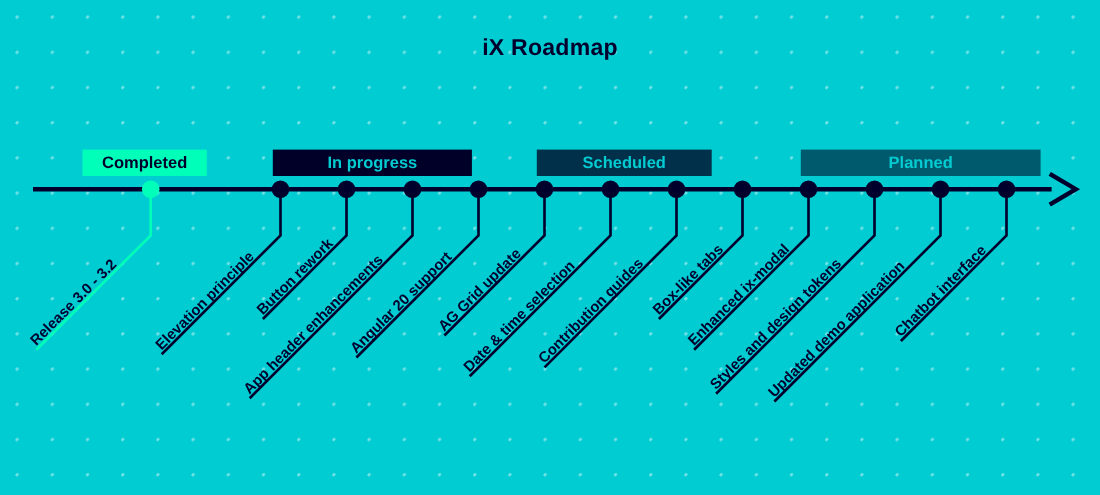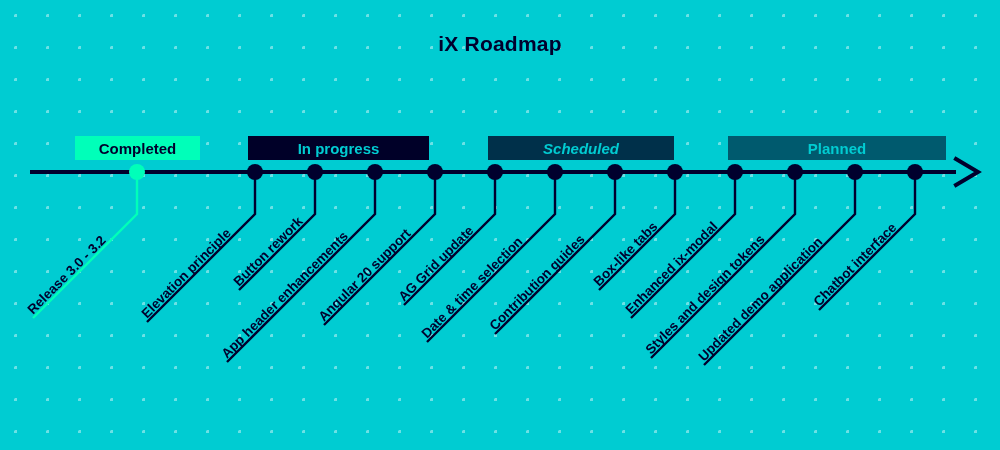--- a/index.html
+++ b/index.html
@@ -65,27 +65,27 @@
   }
 </style>
 </head>
 <body>
 
 <div id="roadmap">
 
   <div id="title">iX Roadmap</div>
 
   <div id="phase-bars">
-      <div class="phase-bar" style="left: 75px; width: 125px; background: rgb(0, 255, 185); color: rgb(0, 0, 45);">
+      <div class="phase-bar" style="left: 75px; width: 113px; background: rgb(0, 255, 185); color: rgb(0, 0, 45);">
         <span>Completed</span>
       </div>
       <div class="phase-bar" style="left: 248px; width: 181px; background: rgb(0, 0, 40); color: rgb(0, 204, 210);">
         <span>In progress</span>
       </div>
-      <div class="phase-bar" style="left: 488px; width: 186px; background: rgb(0, 48, 74); color: rgb(0, 204, 210); font-style: italic;">
+      <div class="phase-bar" style="left: 488px; width: 159px; background: rgb(0, 48, 74); color: rgb(0, 204, 210);">
         <span>Scheduled</span>
       </div>
       <div class="phase-bar" style="left: 728px; width: 218px; background: rgb(0, 90, 110); color: rgb(0, 204, 210);">
         <span>Planned</span>
       </div>
     </div>
 
   <svg class="svg-layer" viewBox="0 0 1000 450" xmlns="http://www.w3.org/2000/svg">
     <g id="leader-lines">
         <polyline points="137,172 137,214 33,318" fill="none" stroke="#00ffb9" stroke-width="2.4"></polyline>

